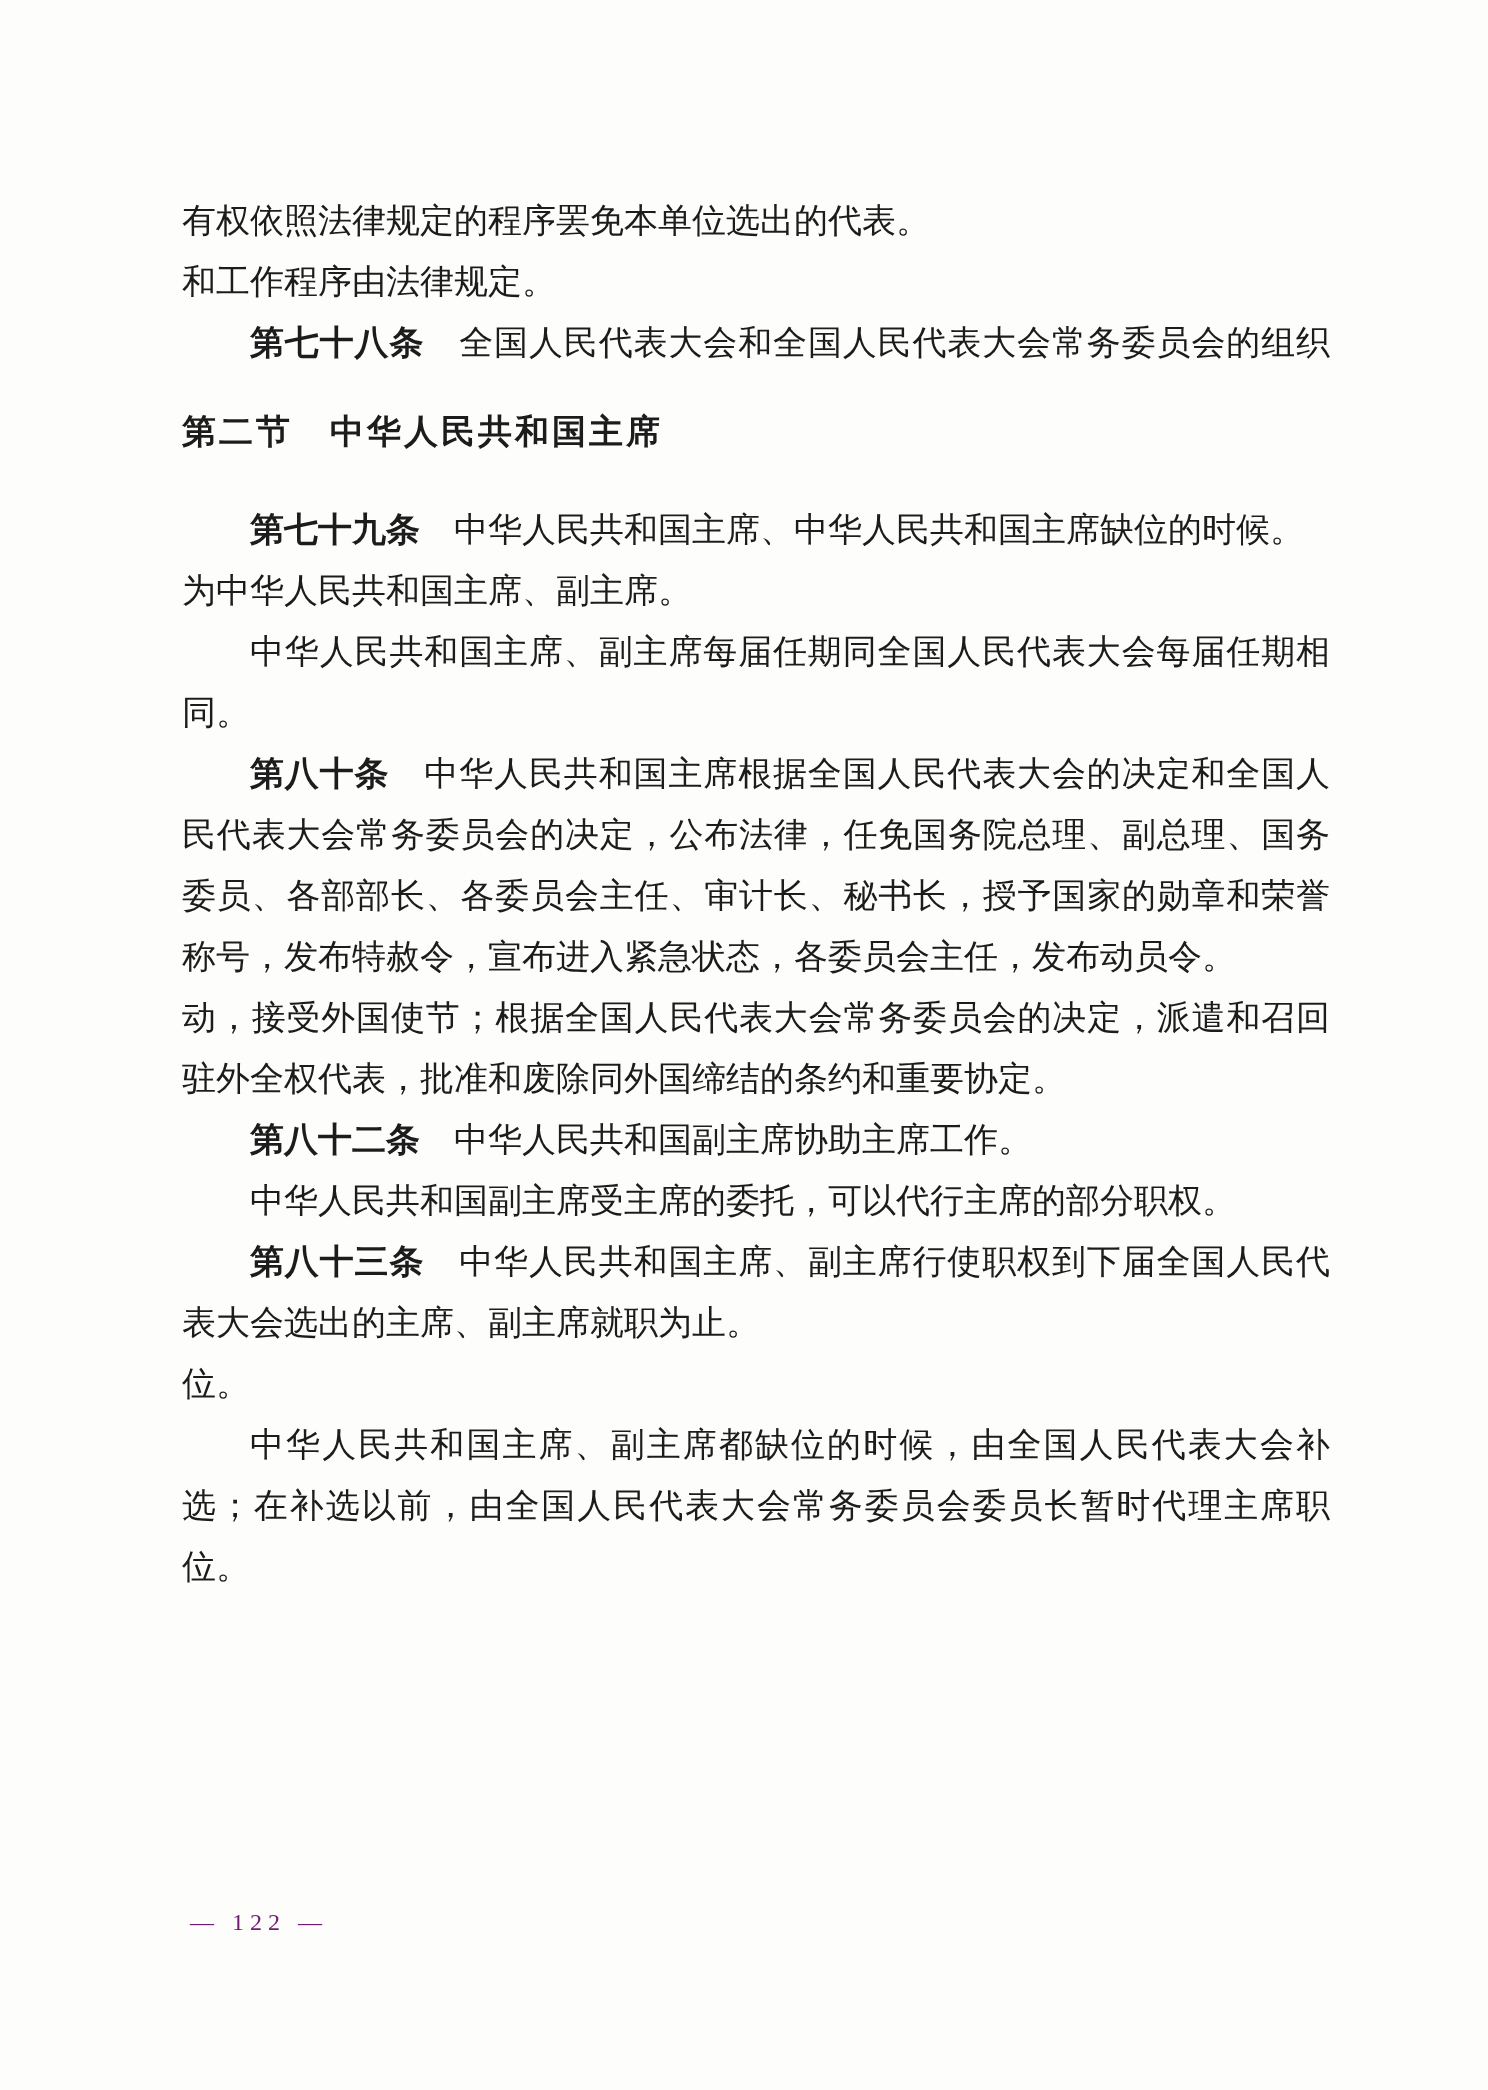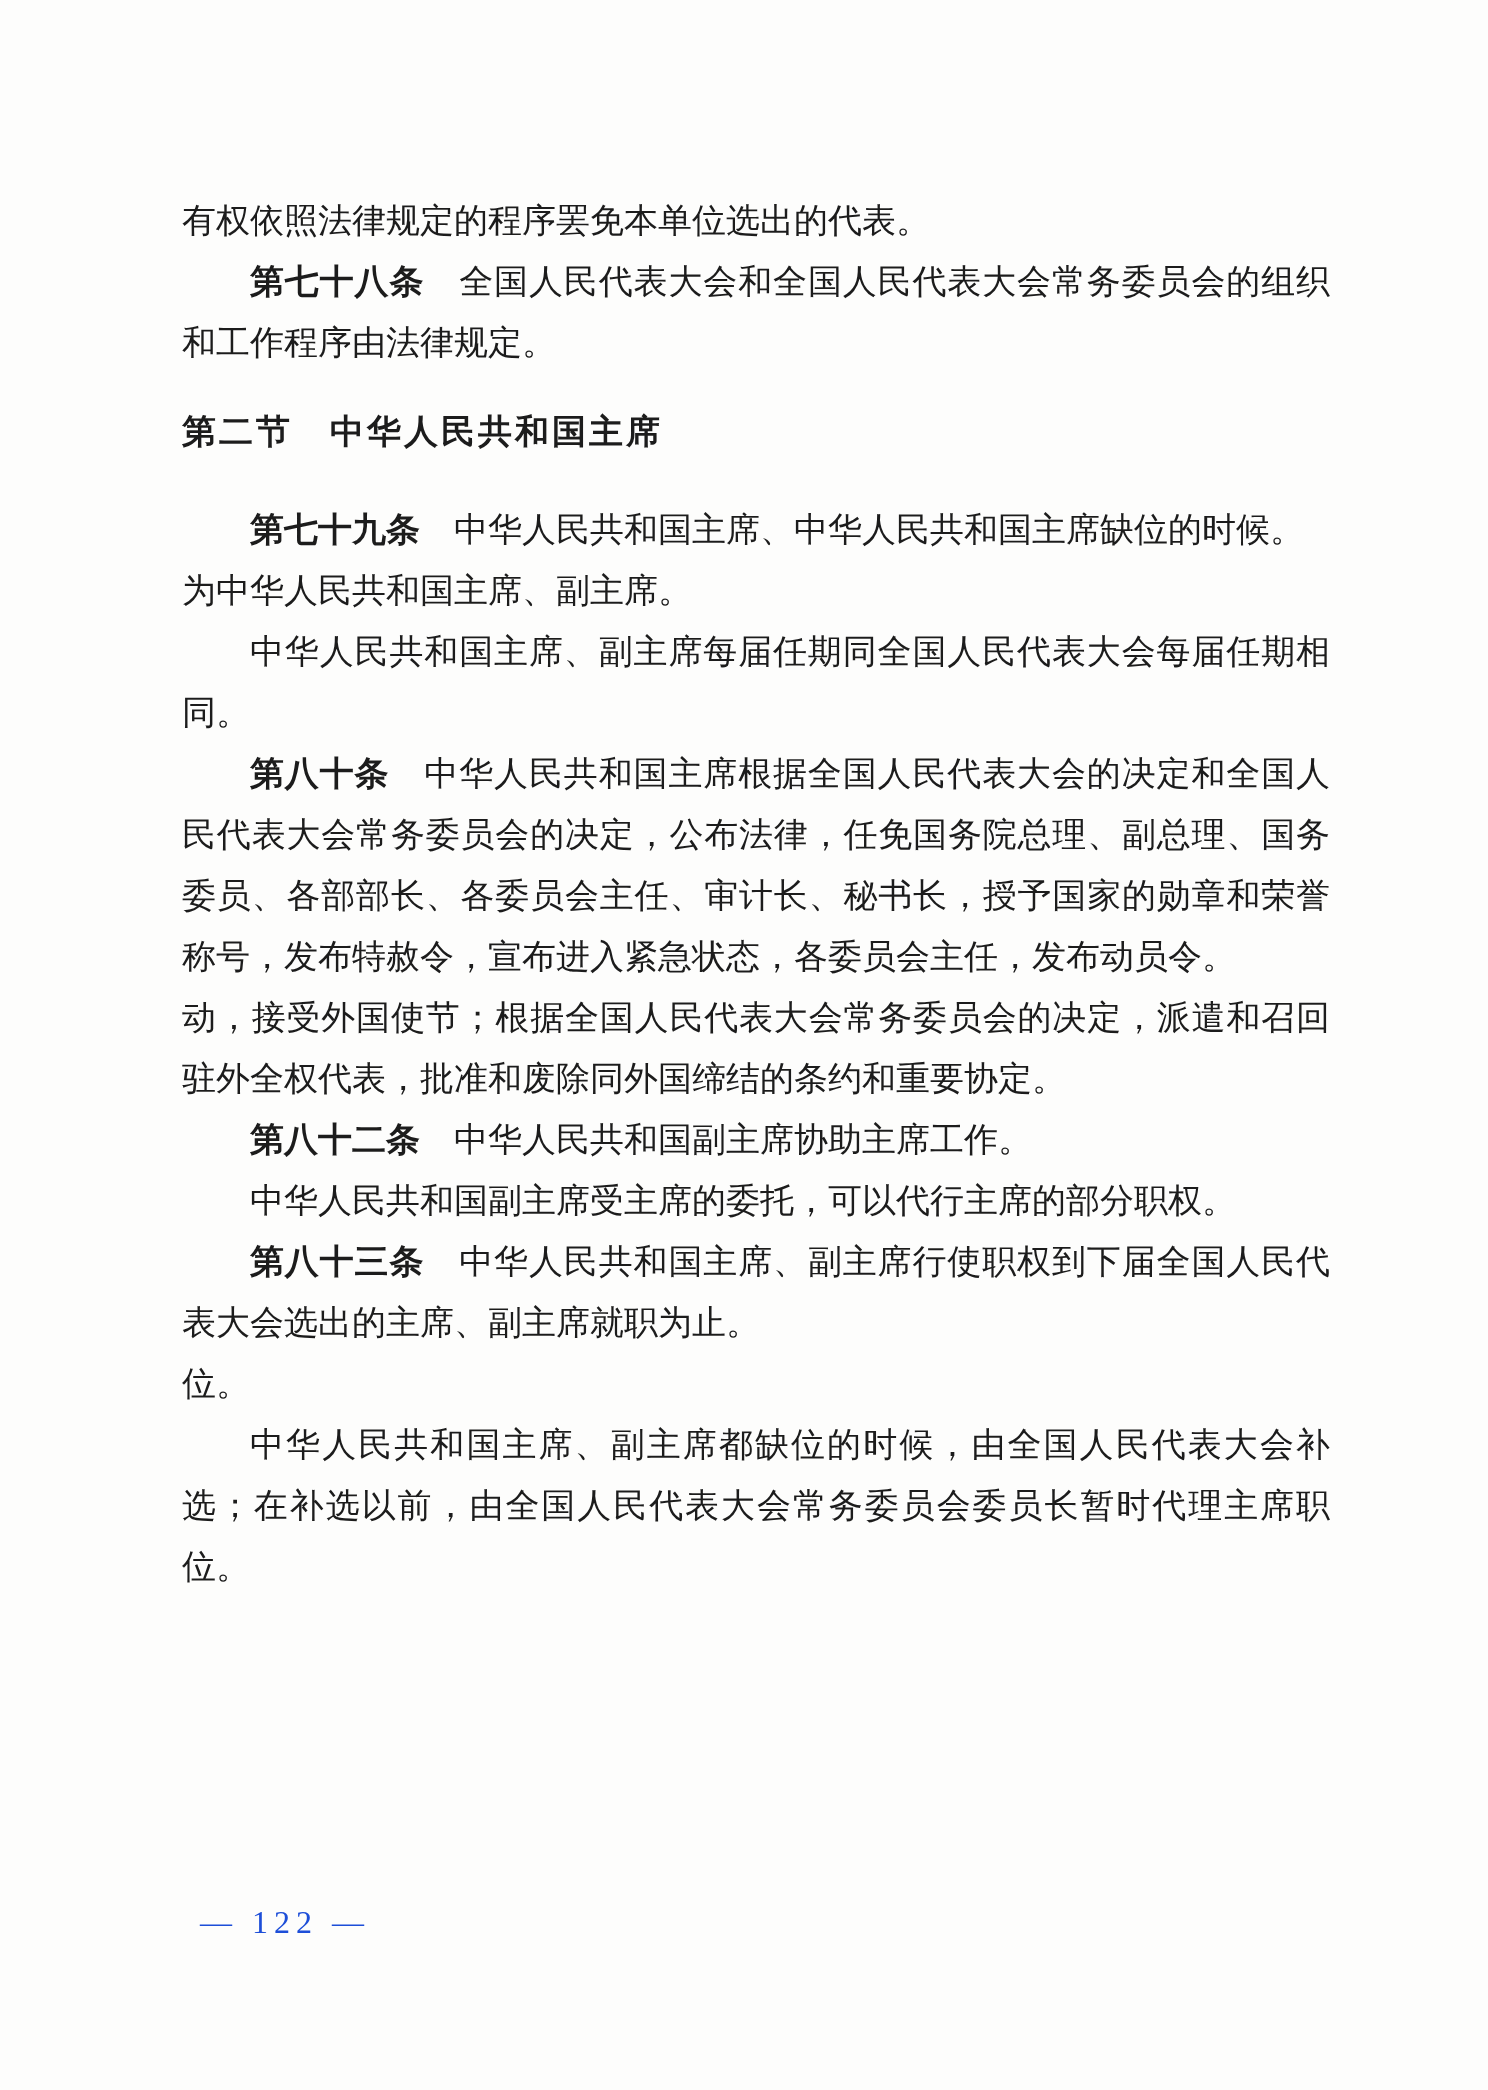--- a/index.html
+++ b/index.html
@@ -39,37 +39,37 @@
     margin:28px 0 37px 0;
     font-size:34px;
     line-height:61px;
     height:61px;
     text-align:left;
     font-weight:600;
     letter-spacing:3px;
   }
   .page-footer{
     position:absolute;
-    left:200px;top:1906px;
-    font-size:32px;
+    left:190px;top:1906px;
+    font-size:24px;
     line-height:32px;
     letter-spacing:6px;
-    color:#1d4ed8;
+    color:#701a75;
     font-family:"Liberation Serif","DejaVu Serif",serif;
   }
 </style>
 </head>
 <body>
 
 <div class="page" style="background: rgb(253, 253, 252); color: rgb(28, 28, 28);">
   <div class="text-column">
     <div class="body-block" id="body-block-0">
         <div class="line"><span class="article-num"></span><span>有权依照法律规定的程序罢免本单位选出的代表。</span></div>
+        <div class="line"><span class="article-num"></span><span>和工作程序由法律规定。</span></div>
         <div class="line indent justify"><span class="article-num">第七十八条</span><span>　全国人民代表大会和全国人民代表大会常务委员会的组织</span></div>
-        <div class="line"><span class="article-num"></span><span>和工作程序由法律规定。</span></div>
       </div>
     <div class="section-heading">第二节　中华人民共和国主席</div>
     <div class="body-block" id="body-block-1">
         <div class="line indent"><span class="article-num">第七十九条</span><span>　中华人民共和国主席、中华人民共和国主席缺位的时候。</span></div>
         <div class="line"><span class="article-num"></span><span>为中华人民共和国主席、副主席。</span></div>
         <div class="line indent justify"><span class="article-num"></span><span>中华人民共和国主席、副主席每届任期同全国人民代表大会每届任期相</span></div>
         <div class="line"><span class="article-num"></span><span>同。</span></div>
         <div class="line indent justify"><span class="article-num">第八十条</span><span>　中华人民共和国主席根据全国人民代表大会的决定和全国人</span></div>
         <div class="line justify"><span class="article-num"></span><span>民代表大会常务委员会的决定，公布法律，任免国务院总理、副总理、国务</span></div>
         <div class="line justify"><span class="article-num"></span><span>委员、各部部长、各委员会主任、审计长、秘书长，授予国家的勋章和荣誉</span></div>

